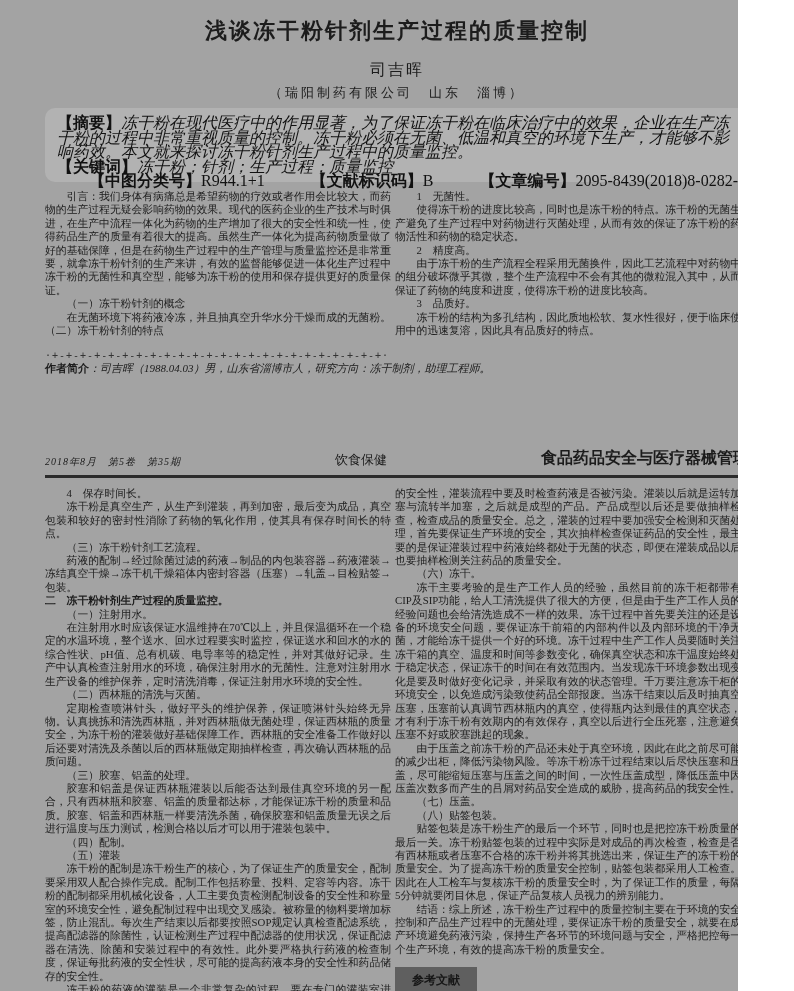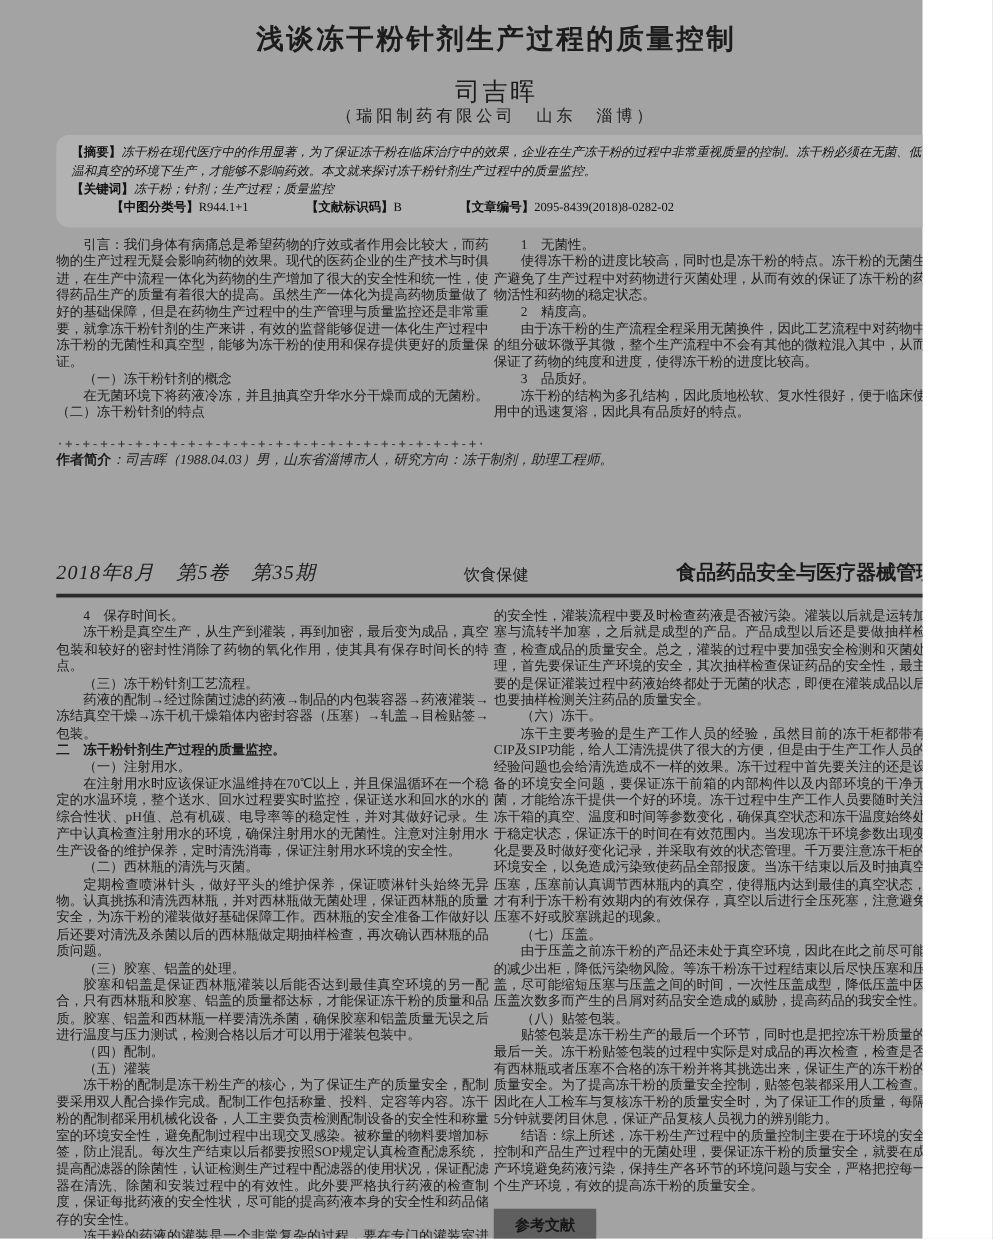--- a/index.html
+++ b/index.html
@@ -4,27 +4,27 @@
 <style>
   html,body{margin:0;padding:0;background:#ffffff;}
   .page{
     position:relative;width:738px;height:991px;background:#a3a3a3;
     font-family:"Liberation Serif", serif;color:#1c1c1c;overflow:hidden;
   }
   .title{
     position:absolute;top:16px;left:0;width:794px;text-align:center;
     font-family:"Liberation Sans", sans-serif;font-weight:bold;font-size:22px;letter-spacing:2px;
   }
-  .author{position:absolute;top:60px;left:0;width:794px;text-align:center;font-size:20px;letter-spacing:2px;}
+  .author{position:absolute;top:60px;left:0;width:794px;text-align:center;font-size:16px;letter-spacing:2px;}
   .affiliation{position:absolute;top:84px;left:0;width:794px;text-align:center;font-size:13px;letter-spacing:3px;}
 
   .abstract-box{
     position:absolute;top:108px;left:45px;width:704px;height:74px;box-sizing:border-box;
     background:#b2b2b2;border-radius:10px;padding:8px 12px;
-    font-size:10px;line-height:14.5px;color:#111;
+    font-size:16px;line-height:14.5px;color:#111;
   }
   .lbl{font-family:"Liberation Sans", sans-serif;font-weight:bold;}
   .abs-val{font-style:italic;}
   .meta{display:flex;margin-left:32px;}
   .meta-item{margin-right:46px;white-space:nowrap;}
   .meta-item:last-child{margin-right:0;}
 
   .cols{position:absolute;left:45px;width:704px;display:flex;gap:4px;}
   .cols1{top:190px;}
   .cols2{top:487px;}
@@ -37,21 +37,21 @@
   .footnote{position:absolute;top:350px;left:45px;width:704px;}
   .dashes{font-size:10px;line-height:11px;letter-spacing:1px;color:#333;font-family:"DejaVu Sans Mono", monospace;}
   .bio{font-size:11px;line-height:15px;}
   .bio-text{font-style:italic;margin-top:44px;}
 
   .p2header{
     position:absolute;top:448px;left:45px;width:704px;box-sizing:border-box;
     display:flex;align-items:flex-end;justify-content:space-between;
     border-bottom:3px solid #2b2b2b;padding-bottom:6px;
   }
-  .issue{font-size:16px;font-style:italic;letter-spacing:1px;text-align:center;}
+  .issue{font-size:10px;font-style:italic;letter-spacing:1px;text-align:center;}
   .journal{font-family:"Liberation Sans", sans-serif;font-size:13px;}
   .section-title{font-family:Liberation Mono, monospace;font-weight:bold;font-size:16px;}
 
   .ref-box{
     display:inline-block;background:#5f5f5f;color:#161616;
     font-family:"Liberation Sans", sans-serif;font-weight:bold;font-size:12px;
     padding:7px 17px;margin:11px 0 9px 0;text-indent:0;
   }
 </style>
 </head>
@@ -121,22 +121,22 @@
       <p class="p-ind">胶塞和铝盖是保证西林瓶灌装以后能否达到最佳真空环境的另一配合，只有西林瓶和胶塞、铝盖的质量都达标，才能保证冻干粉的质量和品质。胶塞、铝盖和西林瓶一样要清洗杀菌，确保胶塞和铝盖质量无误之后进行温度与压力测试，检测合格以后才可以用于灌装包装中。</p>
       <p class="p-ind">（四）配制。</p>
       <p class="p-ind">（五）灌装</p>
       <p class="p-ind">冻干粉的配制是冻干粉生产的核心，为了保证生产的质量安全，配制要采用双人配合操作完成。配制工作包括称量、投料、定容等内容。冻干粉的配制都采用机械化设备，人工主要负责检测配制设备的安全性和称量室的环境安全性，避免配制过程中出现交叉感染。被称量的物料要增加标签，防止混乱。每次生产结束以后都要按照SOP规定认真检查配滤系统，提高配滤器的除菌性，认证检测生产过程中配滤器的使用状况，保证配滤器在清洗、除菌和安装过程中的有效性。此外要严格执行药液的检查制度，保证每批药液的安全性状，尽可能的提高药液本身的安全性和药品储存的安全性。</p>
       <p class="p-ind">冻干粉的药液的灌装是一个非常复杂的过程，要在专门的灌装室进行，并且保证灌装室绝对的无菌环境，所有进入灌装室的工作人员必须除菌衣帽手套，且要经过微生物和无菌检测。生产工人要定期对灌装设备及灌装室进行消毒和灭菌，及时检查和维护灌装设备，更换老旧零件，保证灌装过程中的精确度和安全性。为了保证灌装</p>
     </div>
     <div class="col">
       <p class="p-cont">的安全性，灌装流程中要及时检查药液是否被污染。灌装以后就是运转加塞与流转半加塞，之后就是成型的产品。产品成型以后还是要做抽样检查，检查成品的质量安全。总之，灌装的过程中要加强安全检测和灭菌处理，首先要保证生产环境的安全，其次抽样检查保证药品的安全性，最主要的是保证灌装过程中药液始终都处于无菌的状态，即便在灌装成品以后也要抽样检测关注药品的质量安全。</p>
       <p class="p-ind">（六）冻干。</p>
       <p class="p-ind">冻干主要考验的是生产工作人员的经验，虽然目前的冻干柜都带有CIP及SIP功能，给人工清洗提供了很大的方便，但是由于生产工作人员的经验问题也会给清洗造成不一样的效果。冻干过程中首先要关注的还是设备的环境安全问题，要保证冻干前箱的内部构件以及内部环境的干净无菌，才能给冻干提供一个好的环境。冻干过程中生产工作人员要随时关注冻干箱的真空、温度和时间等参数变化，确保真空状态和冻干温度始终处于稳定状态，保证冻干的时间在有效范围内。当发现冻干环境参数出现变化是要及时做好变化记录，并采取有效的状态管理。千万要注意冻干柜的环境安全，以免造成污染致使药品全部报废。当冻干结束以后及时抽真空压塞，压塞前认真调节西林瓶内的真空，使得瓶内达到最佳的真空状态，才有利于冻干粉有效期内的有效保存，真空以后进行全压死塞，注意避免压塞不好或胶塞跳起的现象。</p>
+      <p class="p-ind">由于压盖之前冻干粉的产品还未处于真空环境，因此在此之前尽可能的减少出柜，降低污染物风险。等冻干粉冻干过程结束以后尽快压塞和压盖，尽可能缩短压塞与压盖之间的时间，一次性压盖成型，降低压盖中因压盖次数多而产生的吕屑对药品安全造成的威胁，提高药品的我安全性。</p>
       <p class="p-ind">（七）压盖。</p>
-      <p class="p-ind">由于压盖之前冻干粉的产品还未处于真空环境，因此在此之前尽可能的减少出柜，降低污染物风险。等冻干粉冻干过程结束以后尽快压塞和压盖，尽可能缩短压塞与压盖之间的时间，一次性压盖成型，降低压盖中因压盖次数多而产生的吕屑对药品安全造成的威胁，提高药品的我安全性。</p>
       <p class="p-ind">（八）贴签包装。</p>
       <p class="p-ind">贴签包装是冻干粉生产的最后一个环节，同时也是把控冻干粉质量的最后一关。冻干粉贴签包装的过程中实际是对成品的再次检查，检查是否有西林瓶或者压塞不合格的冻干粉并将其挑选出来，保证生产的冻干粉的质量安全。为了提高冻干粉的质量安全控制，贴签包装都采用人工检查。因此在人工检车与复核冻干粉的质量安全时，为了保证工作的质量，每隔5分钟就要闭目休息，保证产品复核人员视力的辨别能力。</p>
       <p class="p-ind">结语：综上所述，冻干粉生产过程中的质量控制主要在于环境的安全控制和产品生产过程中的无菌处理，要保证冻干粉的质量安全，就要在成产环境避免药液污染，保持生产各环节的环境问题与安全，严格把控每一个生产环境，有效的提高冻干粉的质量安全。</p>
       <div class="ref-box">参考文献</div>
       
       
     </div>
   </div>
 
 </div>

